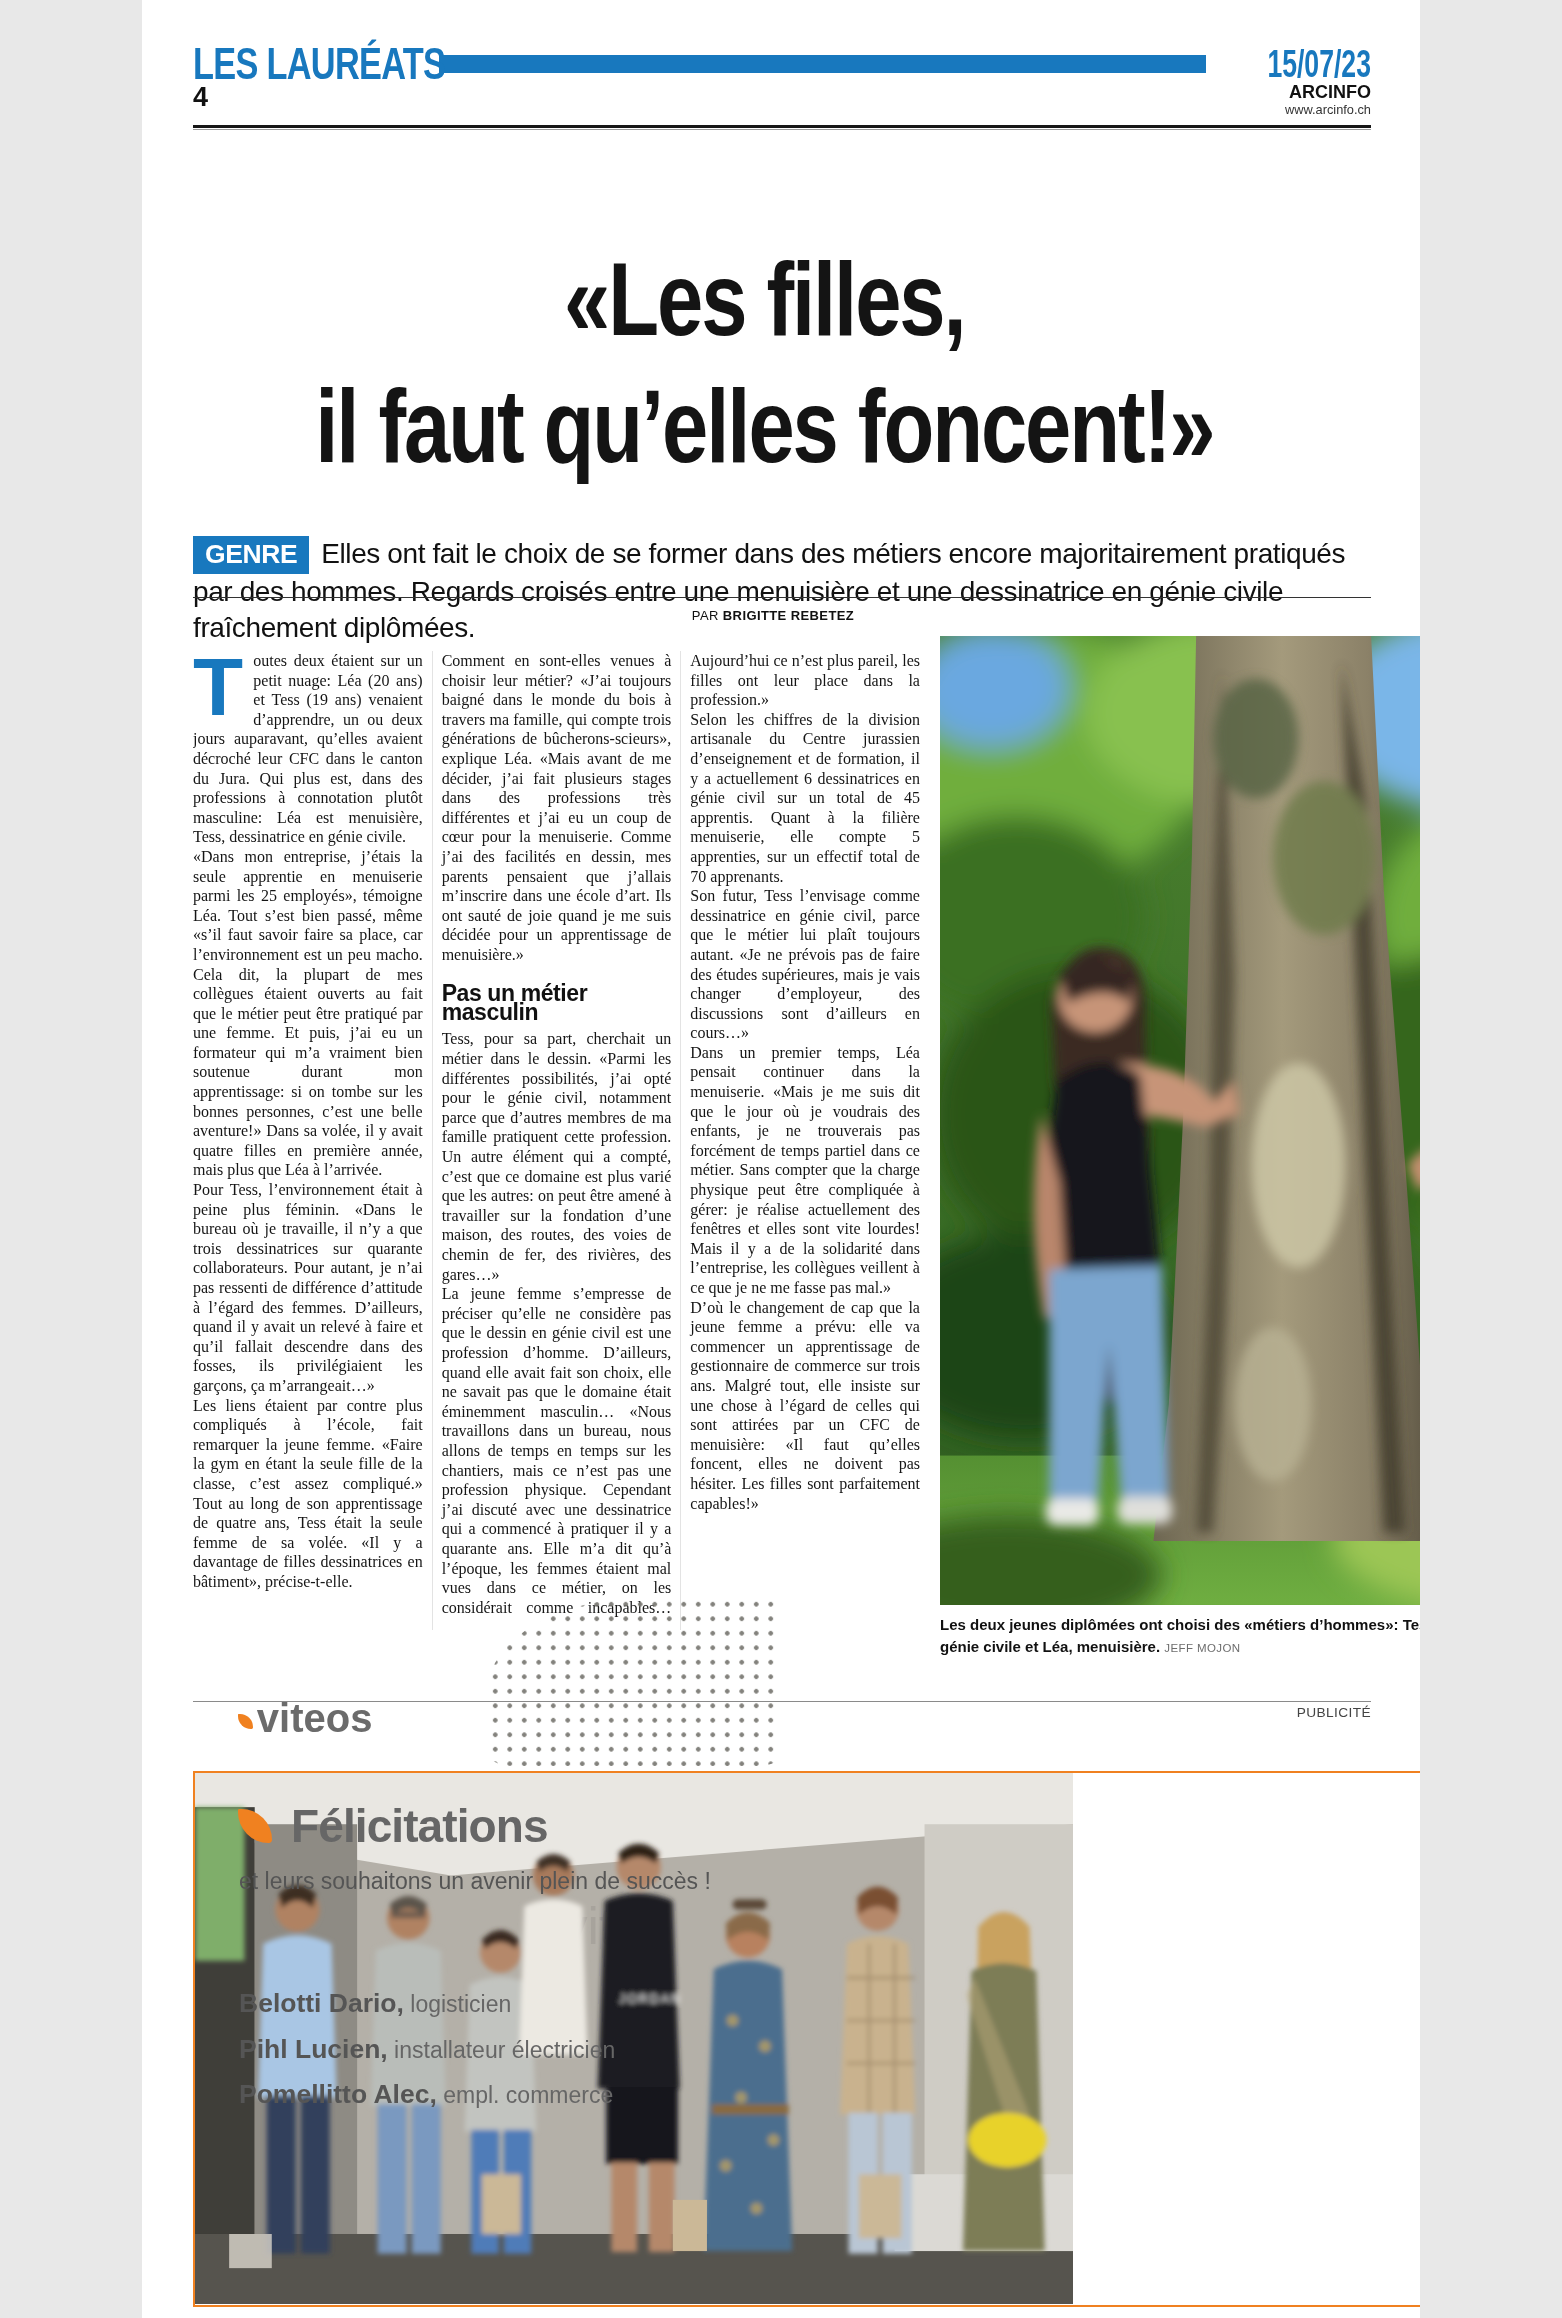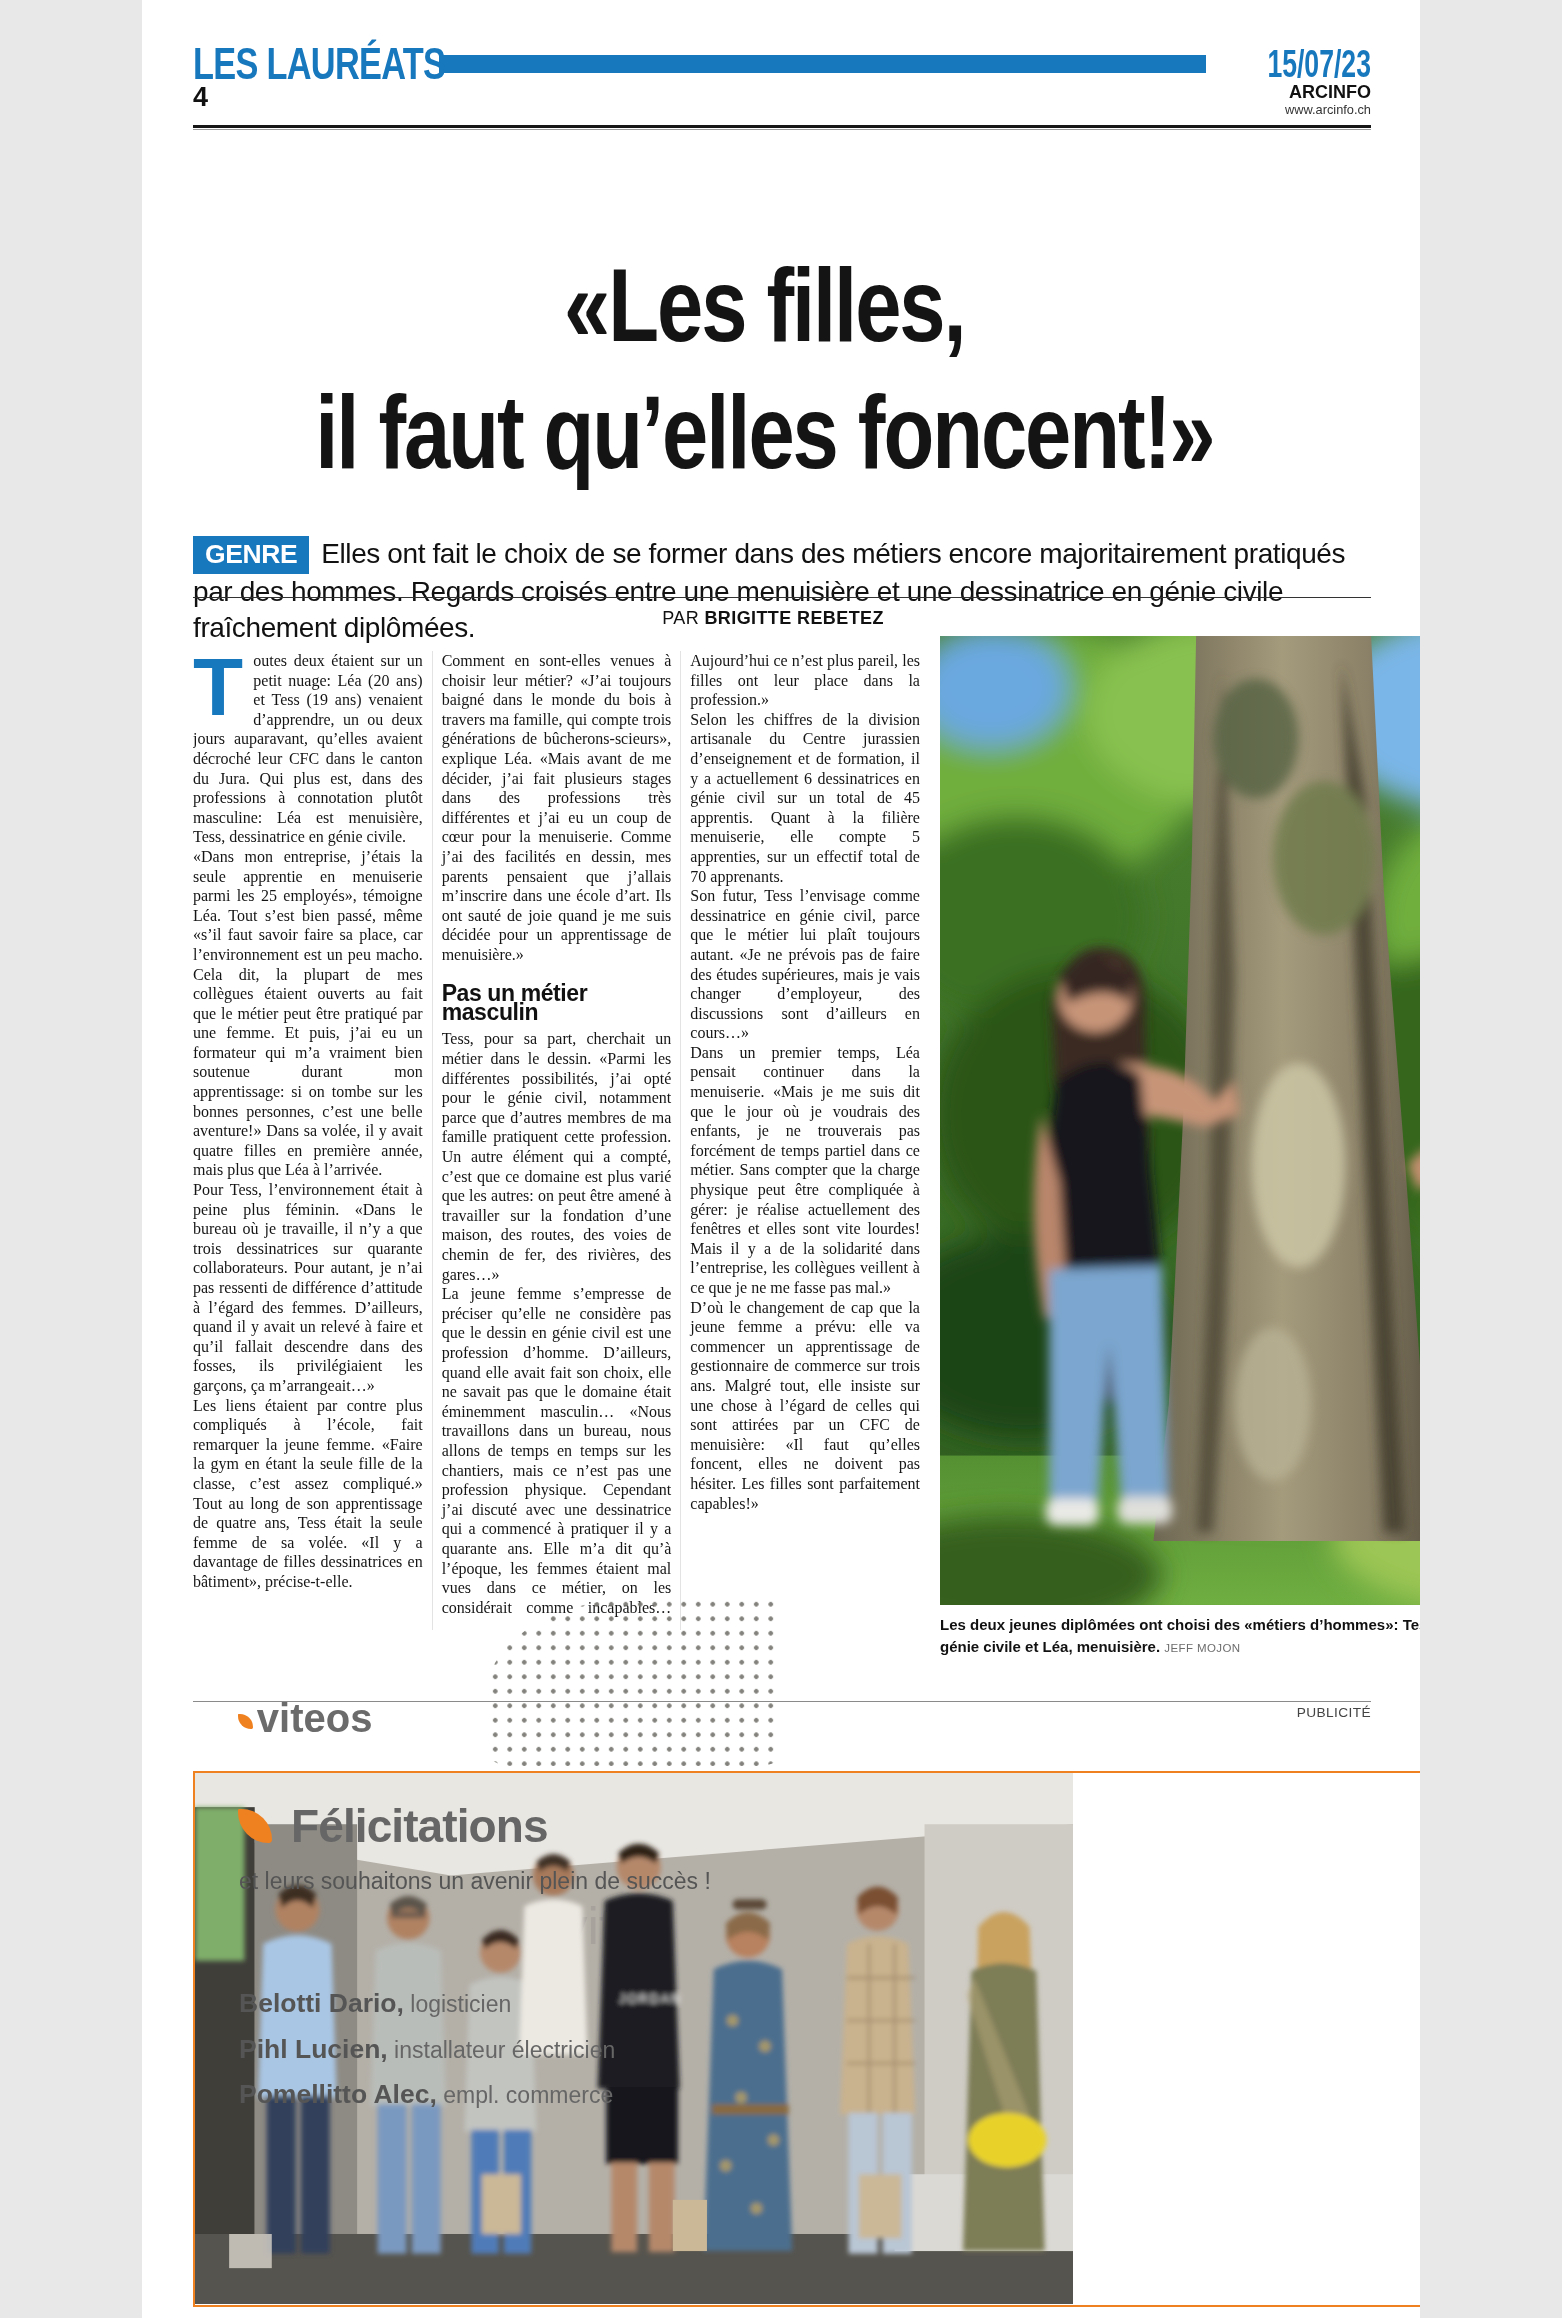--- a/index.html
+++ b/index.html
@@ -29,21 +29,21 @@
   .headline { position:absolute; top:229px; left:0; right:34px; text-align:center;
     font-weight:800; color:#141414; line-height:1.22; letter-spacing:-2.6px; }
   .headline .hl { display:inline-block; transform:scaleX(0.80); font-size:104px; white-space:nowrap; }
 
   
   .lede { position:absolute; top:508px; left:51px; right:49px;
     font-size:28px; line-height:1.30; color:#111; letter-spacing:-0.4px; }
   .kicker { display:inline-block; background:#1878be; color:#fff; font-weight:800;
     padding:0.9px 12px 2.6px; margin-right:12px; font-size:26.5px; }
   .lede-rule { position:absolute; top:597px; left:51px; right:49px; border-top:0.9px solid #333; }
-  .byline { position:absolute; top:608px; left:0; right:16px; text-align:center; font-size:18px; letter-spacing:0.4px; color:#111; }
+  .byline { position:absolute; top:608px; left:0; right:16px; text-align:center; font-size:13px; letter-spacing:0.4px; color:#111; }
   .byline b { font-weight:800; }
 
   
   .article { position:absolute; top:651px; left:51px; width:727px; height:979px;
     column-count:3; column-gap:19px; column-fill:auto; column-rule:0.9px solid #e3e3e3;
     font-family:"Liberation Serif", serif; font-size:16px; line-height:19.6px;
     color:#151515; overflow:hidden; }
   .article p { margin:0; text-align:justify; }
   .article p.dropcap::first-letter {
     float:left; font-family:"Liberation Sans", sans-serif; font-weight:700;
@@ -95,21 +95,21 @@
   </div>
   <div class="hdr-row2">
     <span class="page-number">4</span>
     <span class="brand-block">
       <span class="brand-name" style="display:block">ARCINFO</span>
       <span class="brand-site" style="display:block">www.arcinfo.ch</span>
     </span>
   </div>
   <div class="header-rule"></div>
 
-  <h1 class="headline" style="margin:13px">
+  <h1 class="headline" style="margin:7px">
     <span class="hl">«Les filles,</span><br>
     <span class="hl">il faut qu’elles foncent!»</span>
   </h1>
 
   <p class="lede"><span class="kicker">GENRE</span><span>Elles ont fait le choix de se former dans des métiers encore majoritairement pratiqués par des hommes. Regards croisés entre une menuisière et une dessinatrice en génie civile fraîchement diplômées.</span></p>
   <div class="lede-rule"></div>
   <p class="byline" style="margin:0"><span>PAR </span><b>BRIGITTE REBETEZ</b></p>
 
   <div class="article">
     <p class="dropcap">Toutes deux étaient sur un petit nuage: Léa (20 ans) et Tess (19 ans) venaient d’apprendre, un ou deux jours auparavant, qu’elles avaient décroché leur CFC dans le canton du Jura. Qui plus est, dans des professions à connotation plutôt masculine: Léa est menuisière, Tess, dessinatrice en génie civile.</p>

